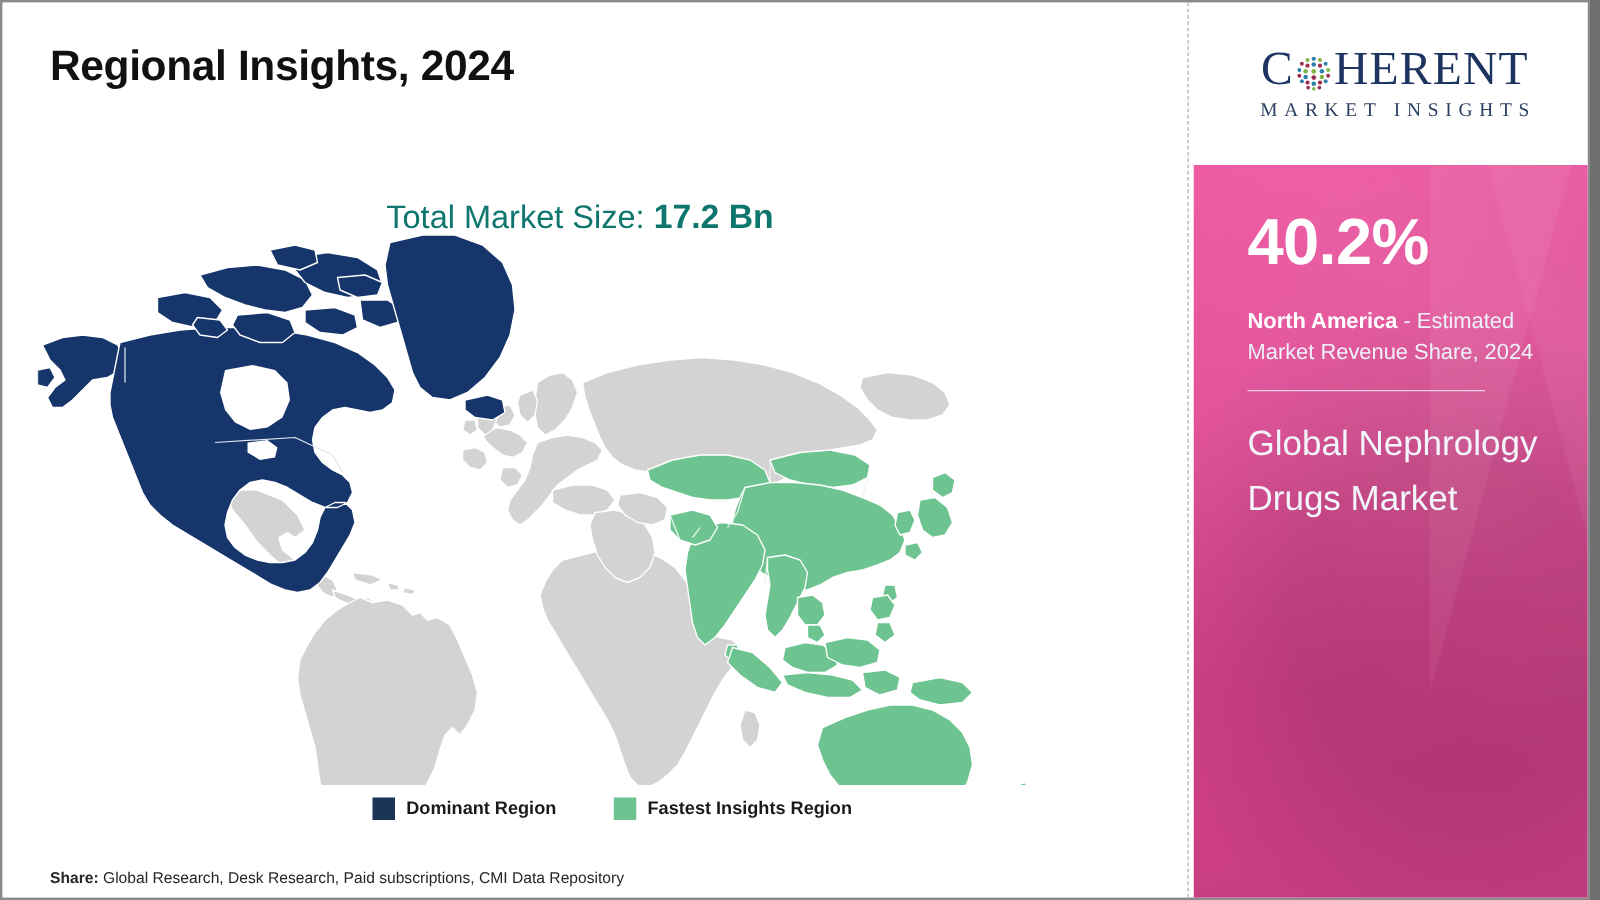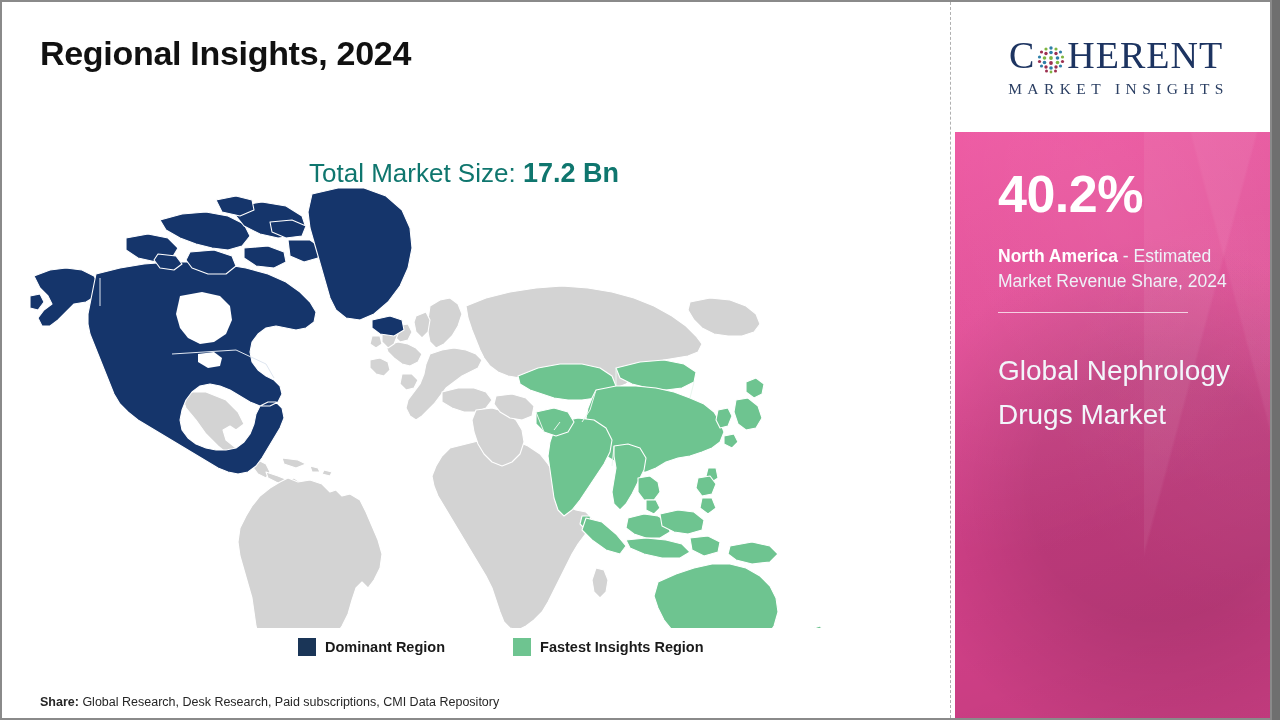--- a/index.html
+++ b/index.html
@@ -37,21 +37,21 @@
 
   
   #map-wrap{
     position:absolute;left:28px;top:176px;width:840px;height:450px;
   }
   #map-wrap svg{display:block;width:100%;height:100%;}
 
   
   #legend{
     position:absolute;left:296px;top:636px;
-    display:flex;align-items:flex-start;gap:68px;
+    display:flex;align-items:flex-start;gap:46px;
   }
   .legend-item{display:flex;align-items:center;gap:9px;}
   .legend-swatch{width:18px;height:18px;display:block;}
   .legend-label{font-size:14.5px;font-weight:700;color:#1a1a1a;white-space:nowrap;}
 
   
   #source-line{
     position:absolute;left:38px;top:693px;
     font-size:12.5px;color:#262626;white-space:nowrap;
   }
@@ -116,21 +116,21 @@
   }
   #stat-desc{
     margin-top:24px;
     font-size:17.5px;color:#eef2f8;line-height:1.42;font-weight:300;
   }
   #stat-desc b{font-weight:700;color:#ffffff;}
   #stat-rule{
     margin-top:18px;width:190px;height:1px;background:rgba(255,255,255,.72);
   }
   #market-name{
-    margin-top:36px;
+    margin-top:20px;
     font-size:28px;color:#f2f6fb;line-height:1.6;font-weight:300;
   }
 </style>
 </head>
 <body>
 
 <div id="page">
 
   <div id="left-pane">
 

